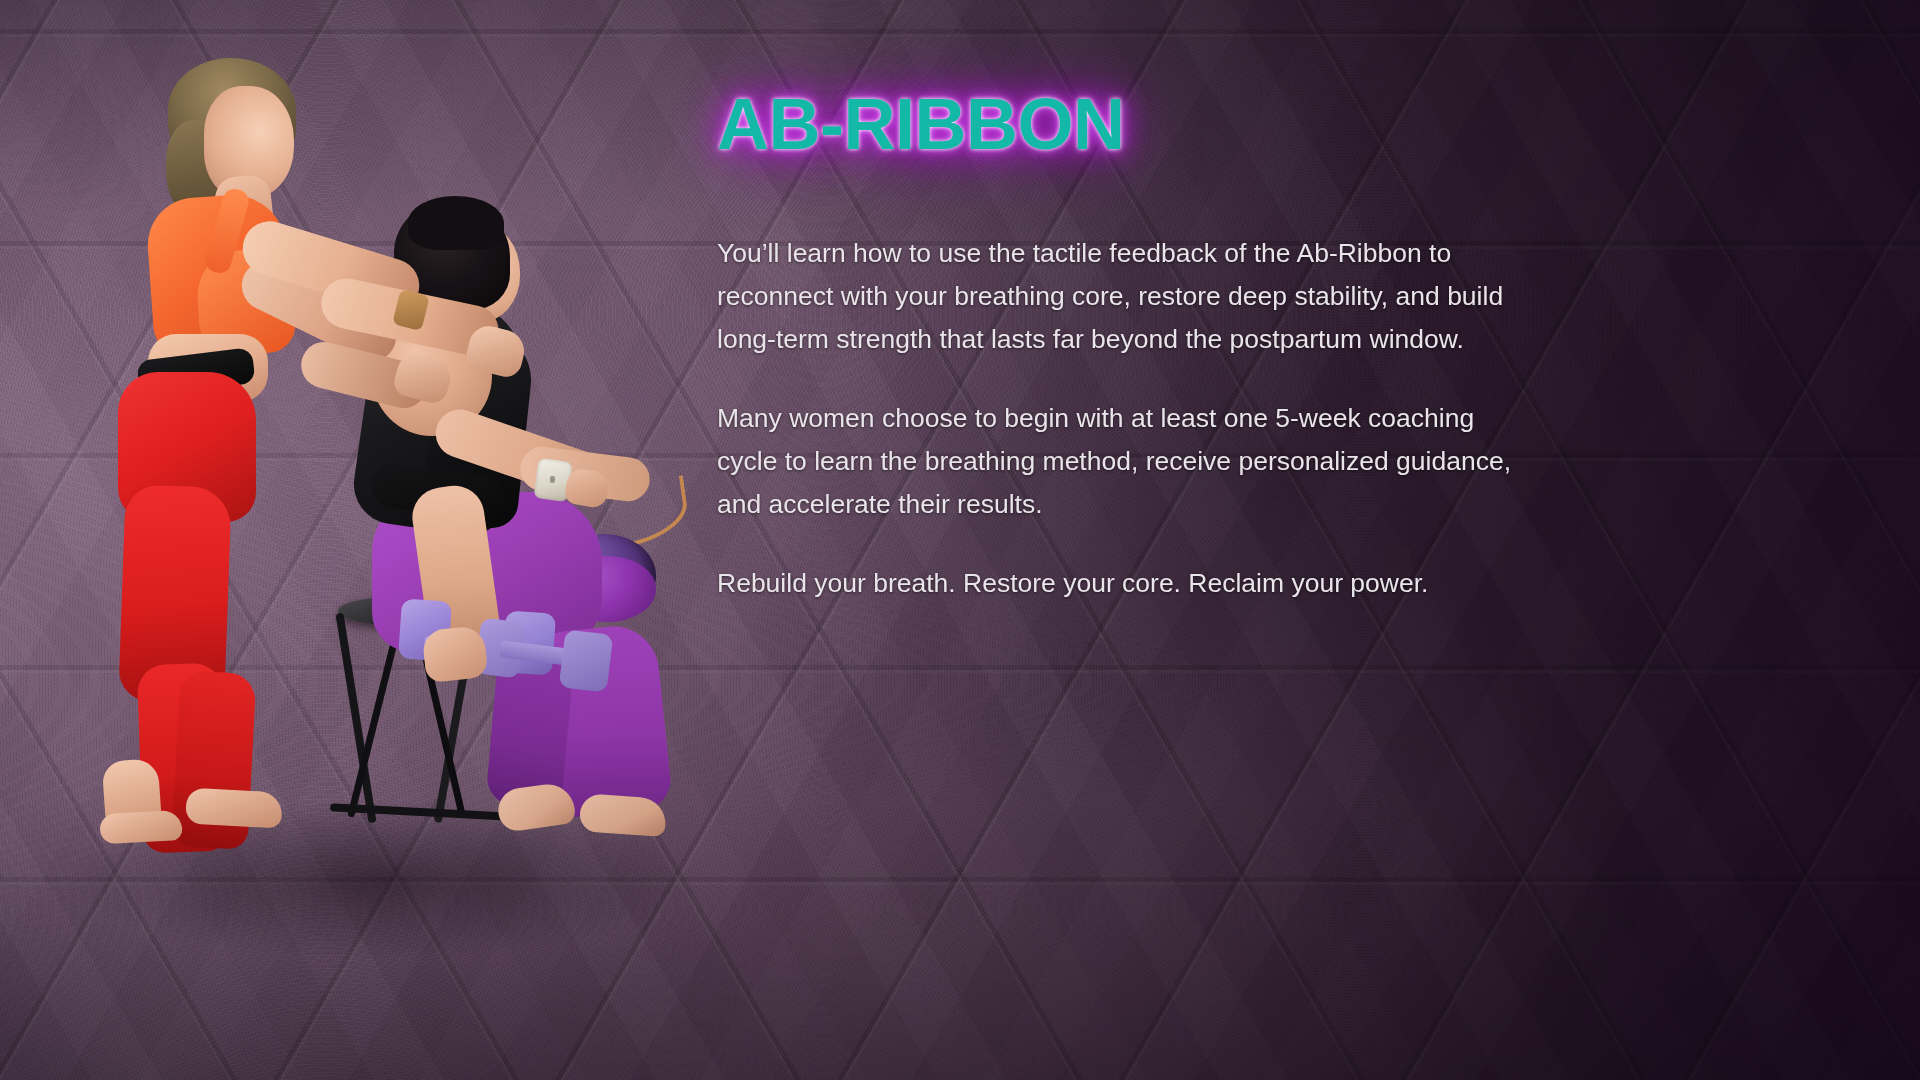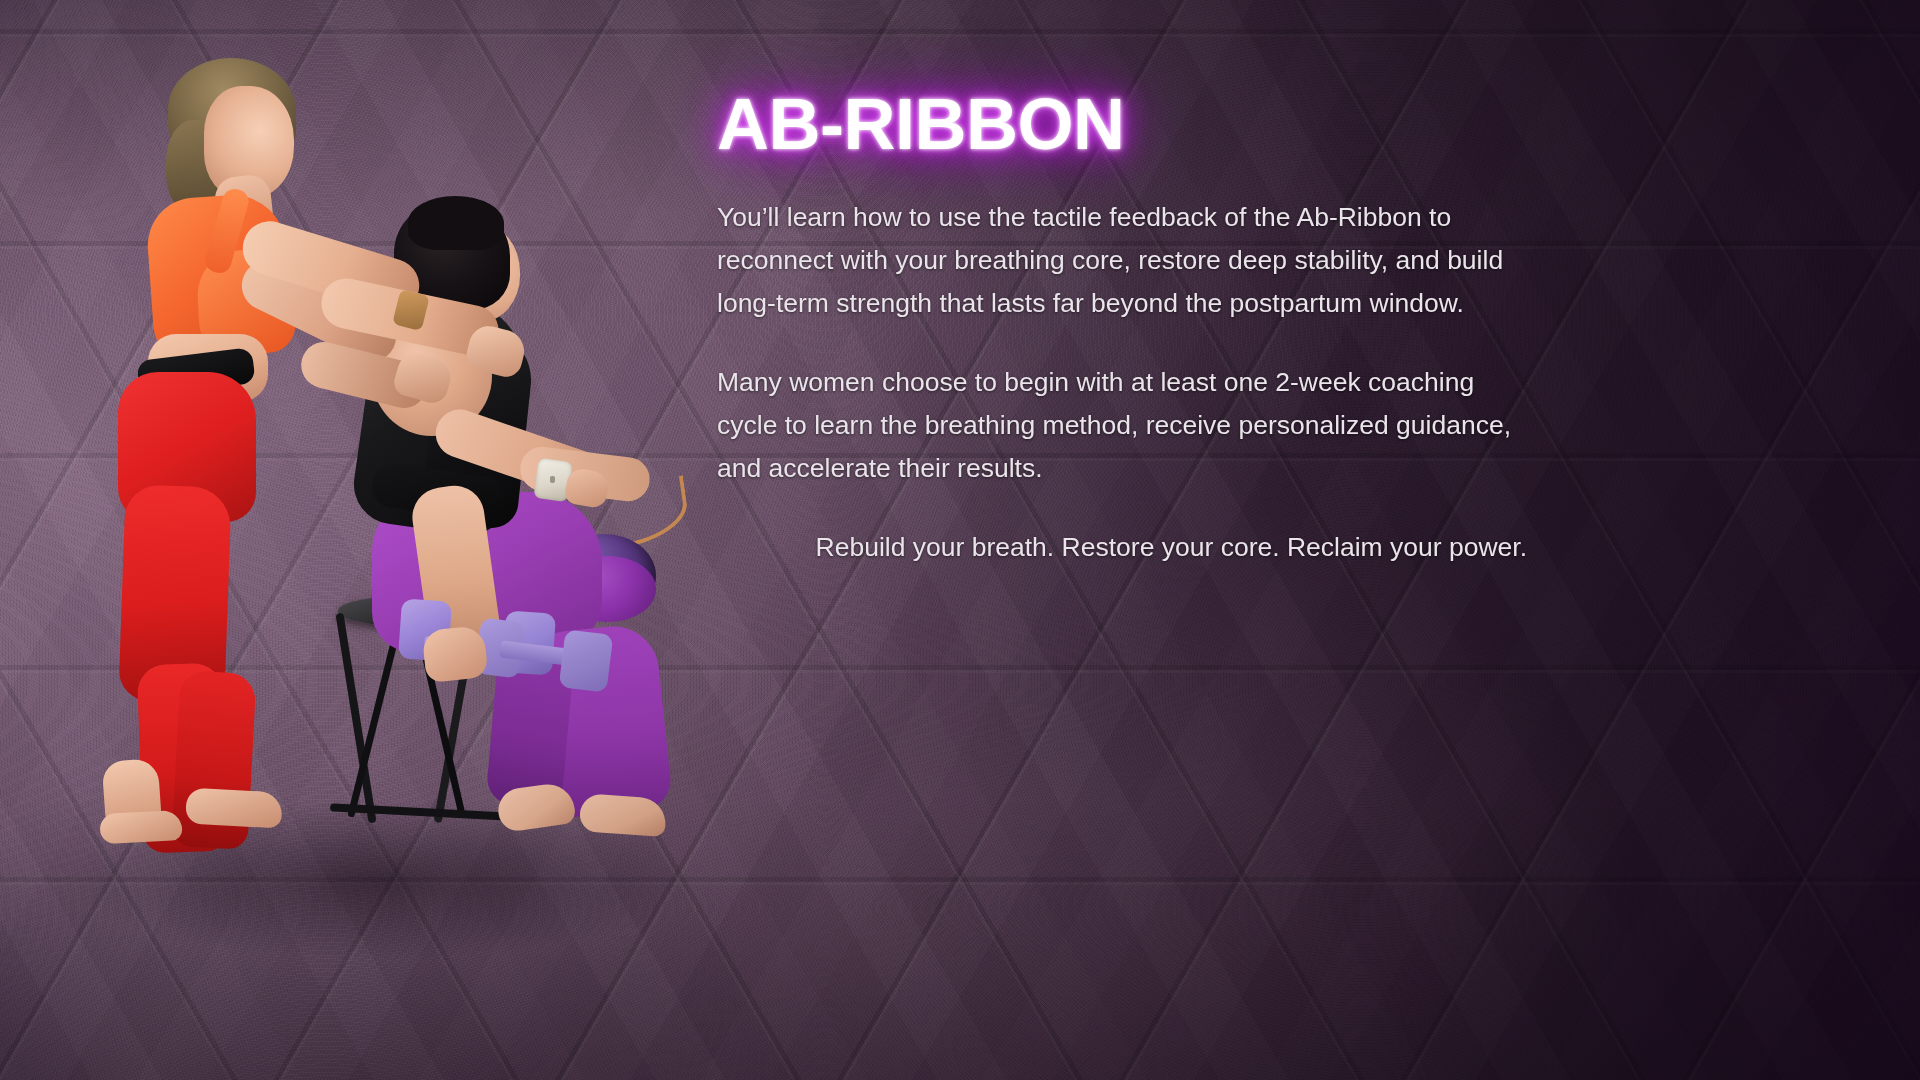--- a/index.html
+++ b/index.html
@@ -75,47 +75,47 @@
   .wall-artifact {
     position:absolute; left:1388px; top:548px; width:22px; height:30px;
     background:#2b1c2b; opacity:.85; border-radius:1px;
   }
 
   
   .copy { position:absolute; left:717px; top:88px; width:810px; }
 
   .title {
     font-size:72px; font-weight:bold; letter-spacing:-.5px;
-    color:#ffffff; line-height:1.0;
+    color:#14b8a6; line-height:1.0;
     text-shadow:
       0 0 4px #fff,
       0 0 12px #e85cff,
       0 0 26px #c01ee8,
       0 0 48px #a810d0,
       0 0 78px rgba(168,16,208,.55);
   }
   .subtitle {
     margin-top:16px;
     font-size:37px; font-weight:bold; font-style:italic;
     letter-spacing:.3px; color:#ffffff; line-height:1.05;
     text-shadow:
       0 0 3px #fff,
       0 0 10px #e85cff,
       0 0 22px #c01ee8,
       0 0 40px #a810d0,
       0 0 64px rgba(168,16,208,.5);
   }
-  .body { margin-top:36px; }
+  .body { margin-top:72px; }
   .body p {
     font-family:"Liberation Sans", sans-serif;
     font-size:26.5px; line-height:43px; color:#eae5ea;
     margin:0 0 36px 0; white-space:pre-wrap;
     text-shadow:0 1px 3px rgba(0,0,0,.55);
   }
-  .body p:last-child { margin-bottom:0;text-align:right; }
+  .body p:last-child { margin-bottom:0; }
   .body p.tagline { margin-top:4px; }
 
   
   .people { position:absolute; left:0; top:0; width:740px; height:1080px; }
   .people div { position:absolute; }
 
   
   .c-ball {
     left:552px; top:534px; width:104px; height:84px; border-radius:50%;
     background:radial-gradient(circle at 34% 28%, #7a5ba8 0%, #5b3a86 42%, #3c2458 100%);
@@ -459,18 +459,18 @@
       <div class="t-watch"></div>
       <div class="t-hand1"></div>
     </div>
   </div>
 
   <div class="copy">
     <h1 class="title">AB-RIBBON</h1>
 
     <div class="body">
       <p>You’ll learn how to use the tactile feedback of the Ab-Ribbon to reconnect with your breathing core, restore deep stability, and build long-term strength that lasts far beyond the postpartum window.</p>
-      <p>Many women choose to begin with at least one 2-week coaching cycle to learn the breathing method, receive personalized guidance, and accelerate their results.</p>
+      <p>Many women choose to begin with at least one 5-week coaching cycle to learn the breathing method, receive personalized guidance, and accelerate their results.</p>
       <p class="tagline">Rebuild your breath. Restore your core. Reclaim your power.</p>
     </div>
   </div>
 
 </div>
 
 </body></html>

